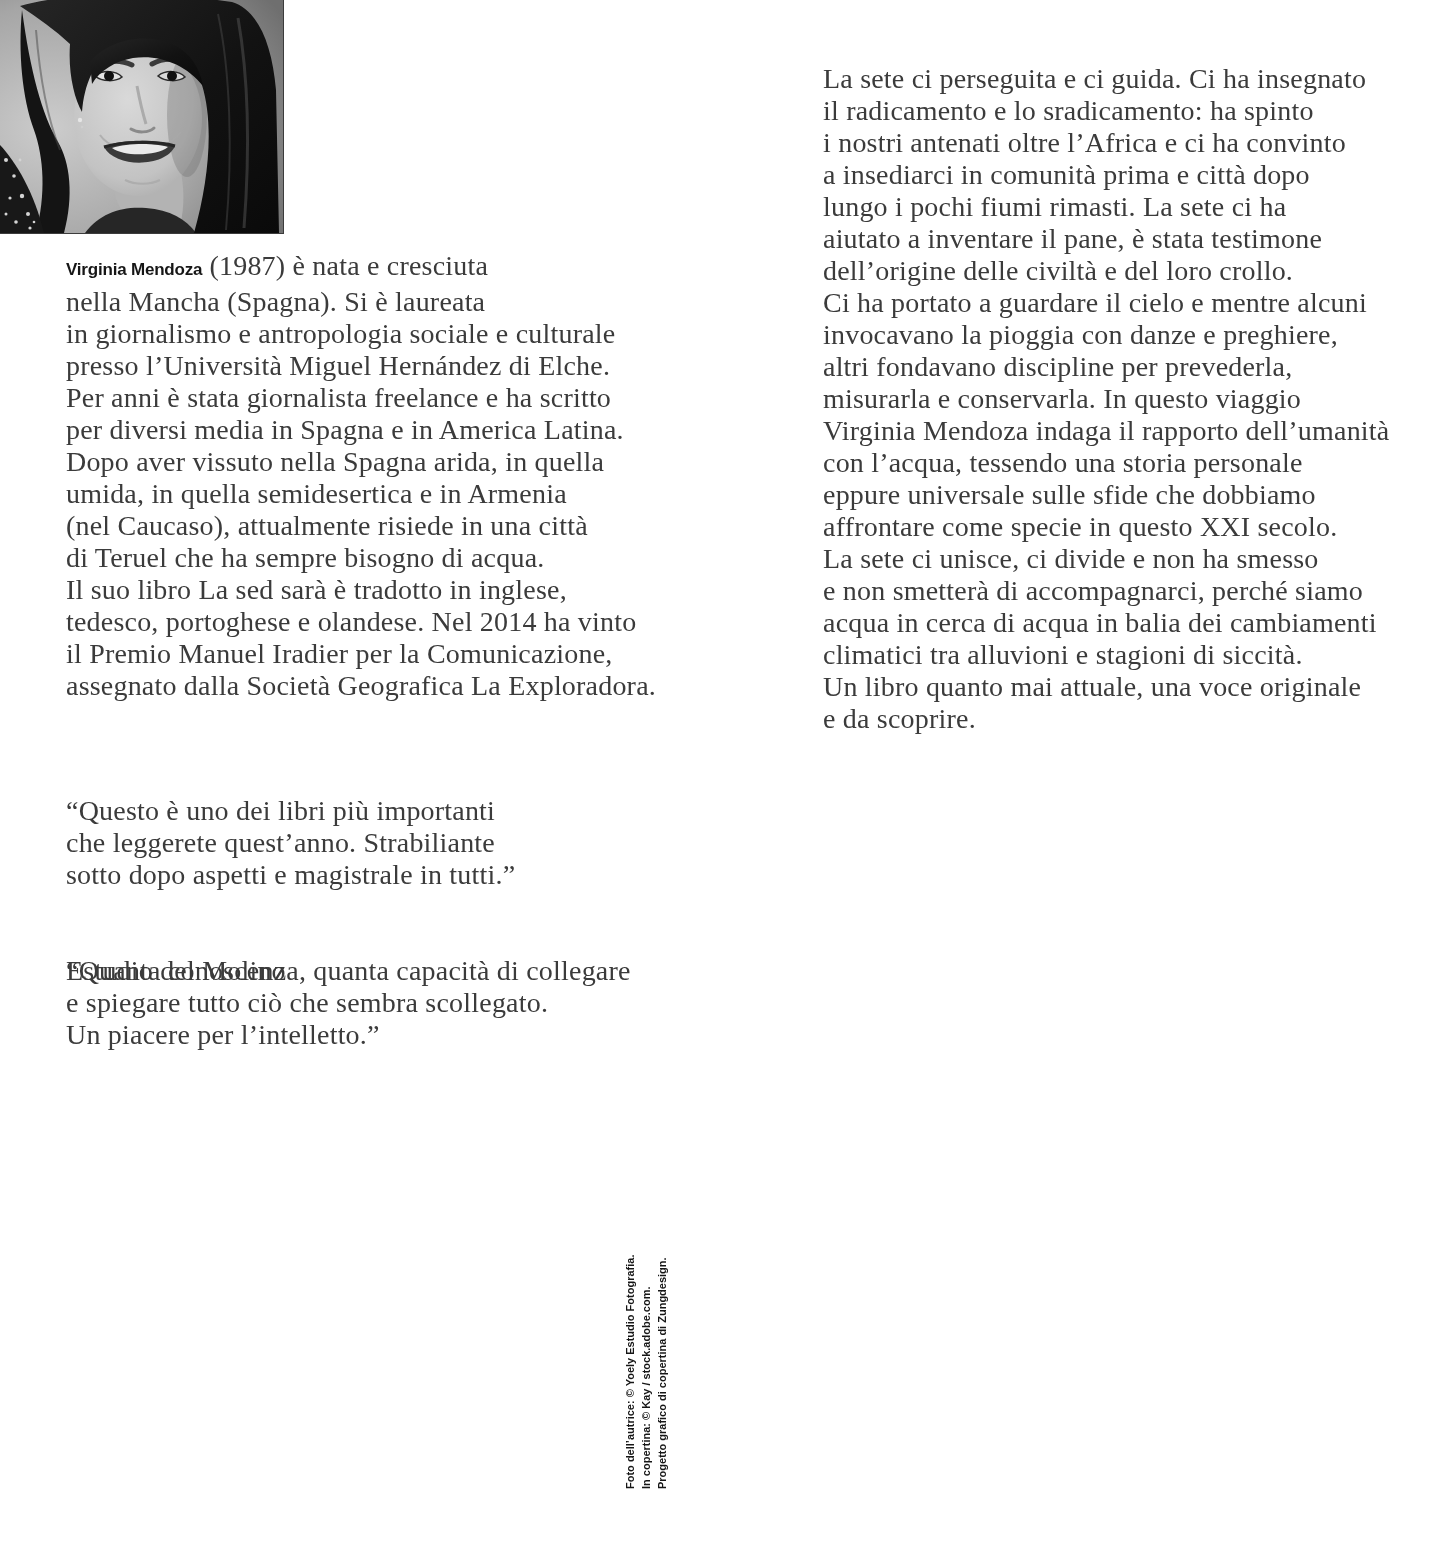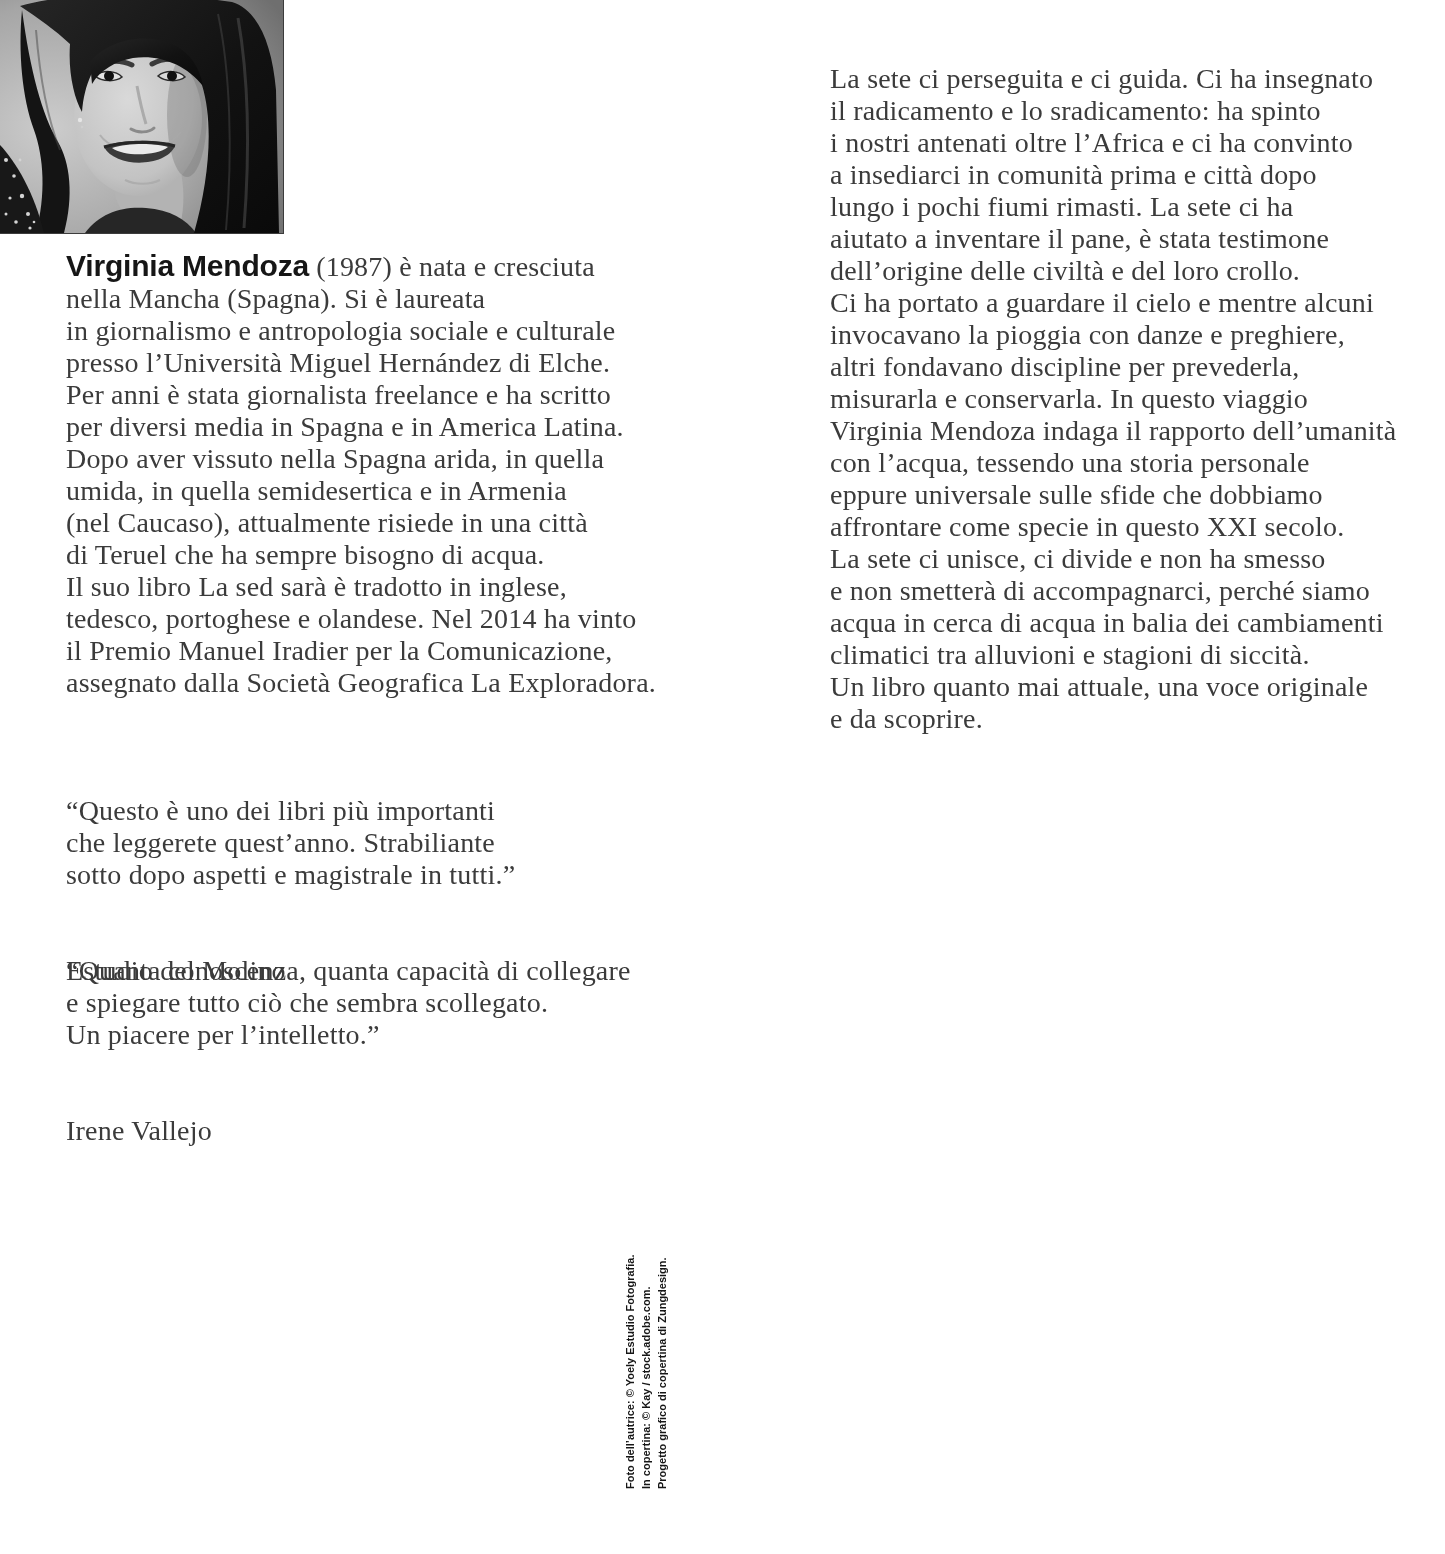--- a/index.html
+++ b/index.html
@@ -16,37 +16,37 @@
     position: absolute;
     font-size: 28px;
     line-height: 32px;
     letter-spacing: 0.2px;
     color: #3b3b3b;
     white-space: pre;
   }
   .author-name {
     font-family: "Liberation Sans", sans-serif;
     font-weight: bold;
-    font-size: 30px;
+    font-size: 17px;
     color: #161616;
     letter-spacing: -0.2px;
   }
   .italic { }
   .photo {
     position: absolute;
     left: 0; top: 0;
     width: 283px; height: 233px;
     border-right: 1px solid #3c3c3c;
     border-bottom: 1px solid #3c3c3c;
     line-height: 0;
   }
   .bio      { left: 66px;  top: 250px; }
   .quote-1  { left: 66px;  top: 731px; }
   .quote-2  { left: 66px;  top: 891px; }
-  .synopsis { left: 823px; top: 63px; margin-left: 7px;  }
+  .synopsis { left: 823px; top: 63px;  }
   .credits {
     position: absolute;
     left: 622px; top: 1489px;
     width: 240px; height: 48px;
     transform-origin: 0 0;
     transform: rotate(-90deg);
     font-family: "Liberation Sans", sans-serif;
     font-weight: bold;
     font-size: 11px;
     line-height: 16px;
@@ -163,21 +163,20 @@
     <div>“Questo è uno dei libri più importanti
 che leggerete quest’anno. Strabiliante
 sotto dopo aspetti e magistrale in tutti.”</div>
     <div class="italic">Estudio del Molino</div>
   </div>
 
   <div class="flap-text quote-2">
     <div>“Quanta conoscenza, quanta capacità di collegare
 e spiegare tutto ciò che sembra scollegato.
 Un piacere per l’intelletto.”</div>
-    <div class="italic">Irene Vallejo</div>
   </div>
 
   <div class="flap-text synopsis">La sete ci perseguita e ci guida. Ci ha insegnato
 il radicamento e lo sradicamento: ha spinto
 i nostri antenati oltre l’Africa e ci ha convinto
 a insediarci in comunità prima e città dopo
 lungo i pochi fiumi rimasti. La sete ci ha
 aiutato a inventare il pane, è stata testimone
 dell’origine delle civiltà e del loro crollo.
 Ci ha portato a guardare il cielo e mentre alcuni

